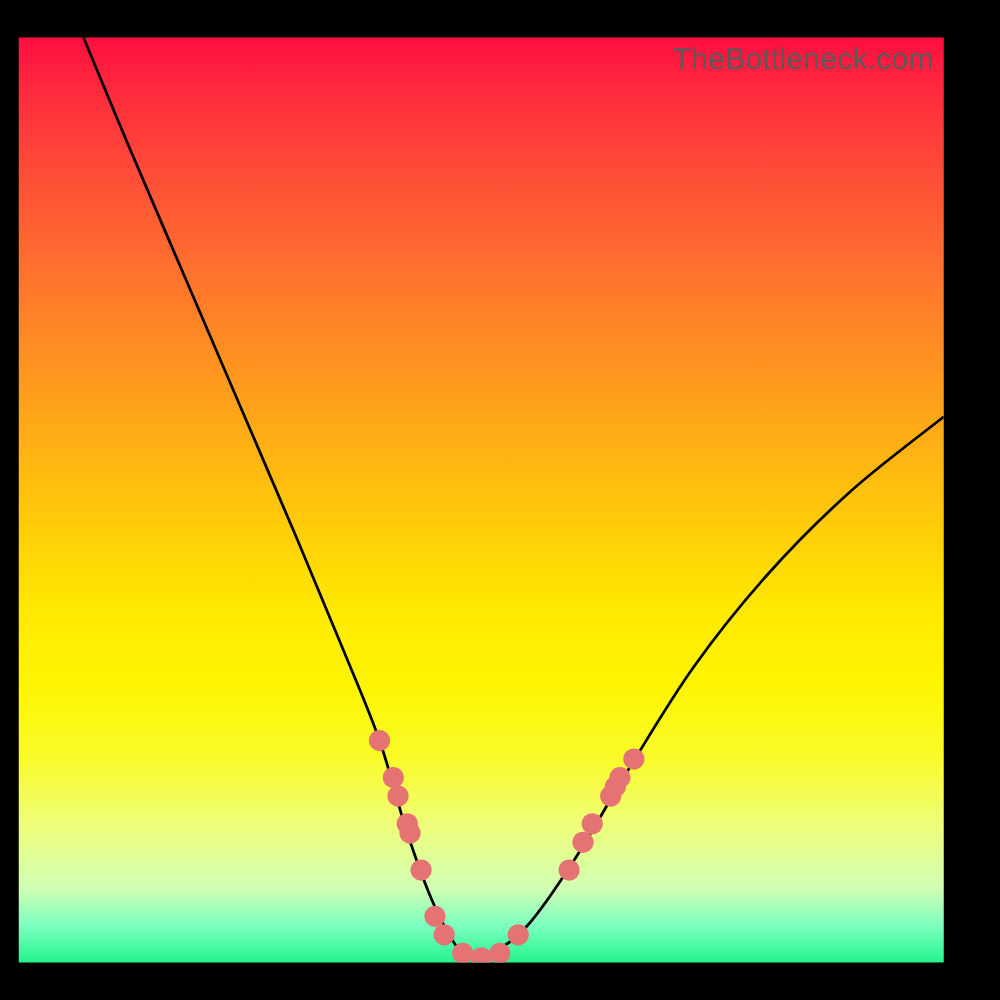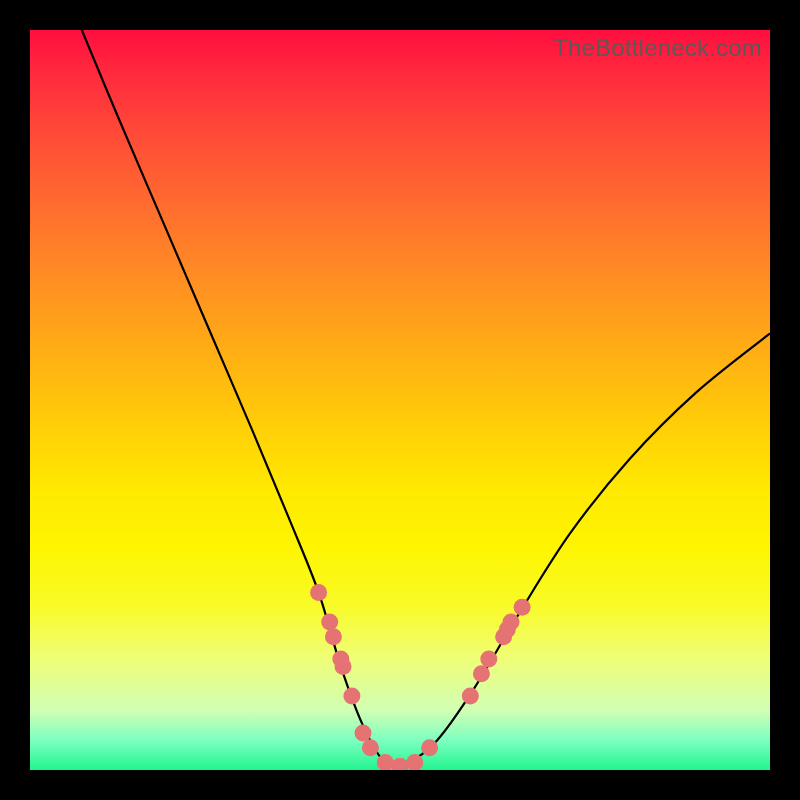--- a/index.html
+++ b/index.html
@@ -12,21 +12,21 @@
     font-family: Arial, Helvetica, sans-serif;
   }
   .frame {
     position: absolute;
     left: 0; top: 0;
     width: 800px; height: 800px;
     background: #000;
   }
   .plot {
     position: absolute;
-    left: 30px;
+    left: 15px;
     top: 30px;
     width: 740px;
     height: 740px;
     background: linear-gradient(to bottom,
       #ff0e3f 0%,
       #ff2b3d 6%,
       #ff4a38 14%,
       #ff6d2f 24%,
       #ff8f22 34%,
       #ffb014 44%,

